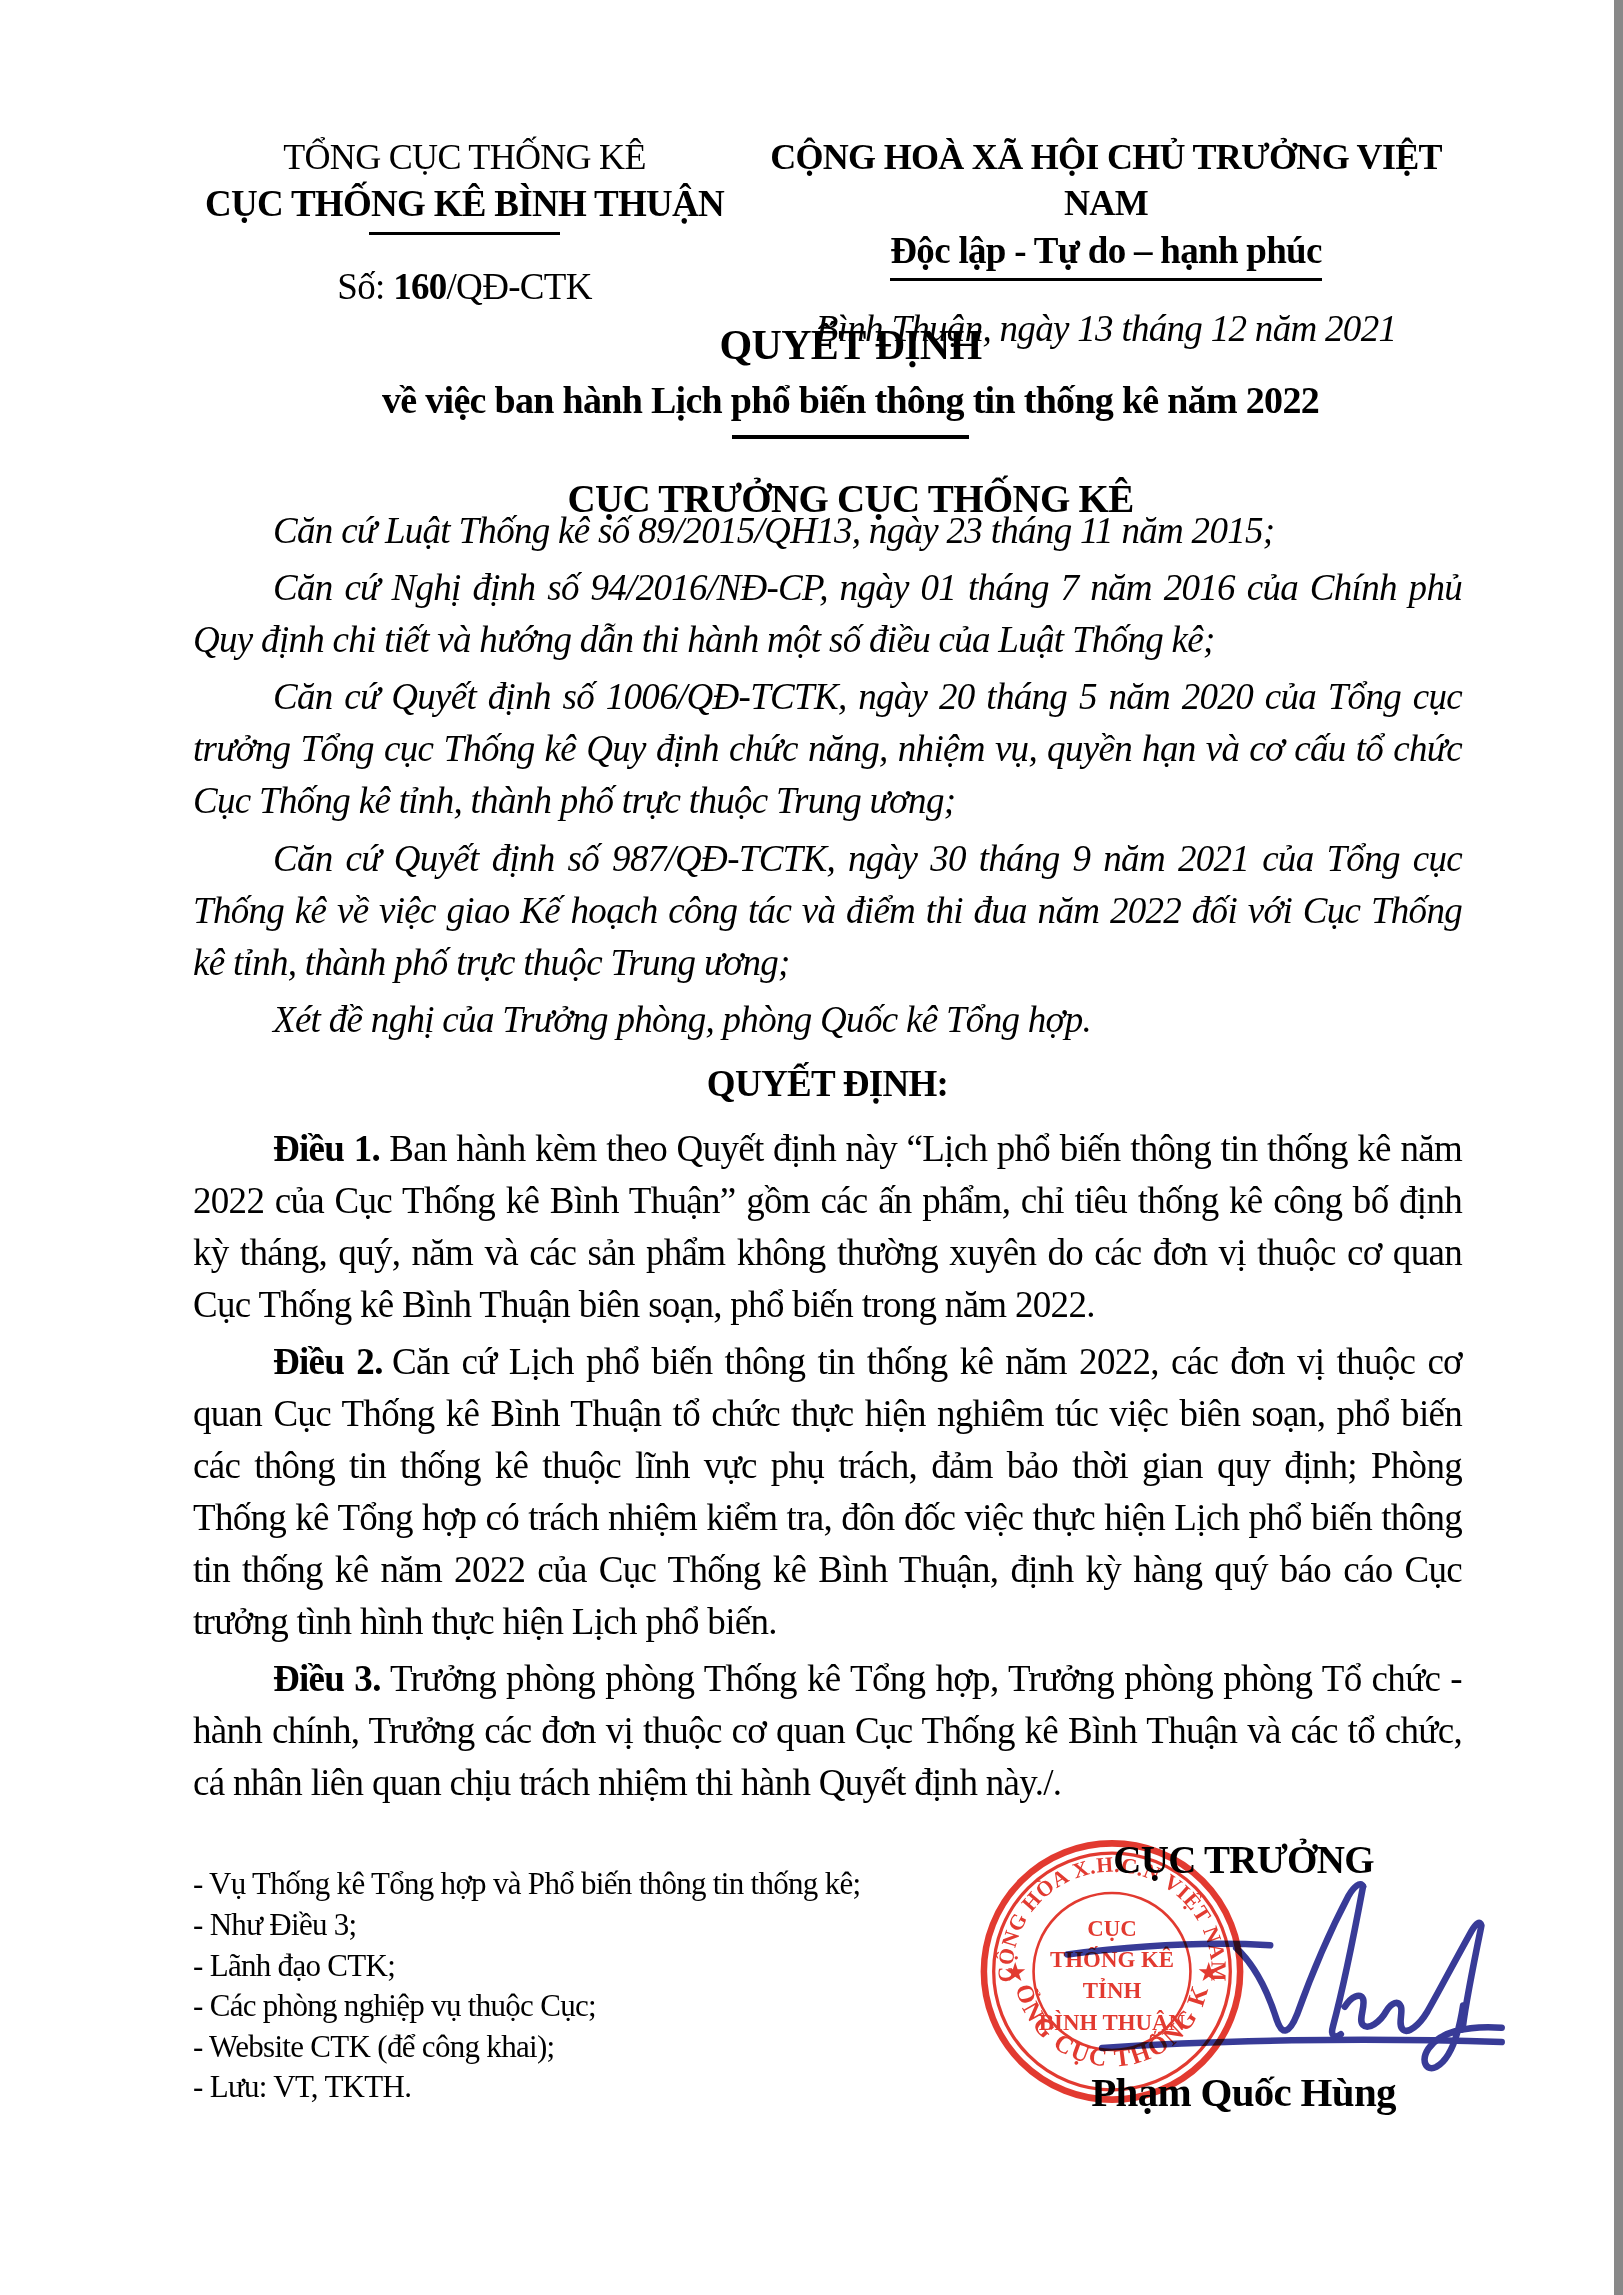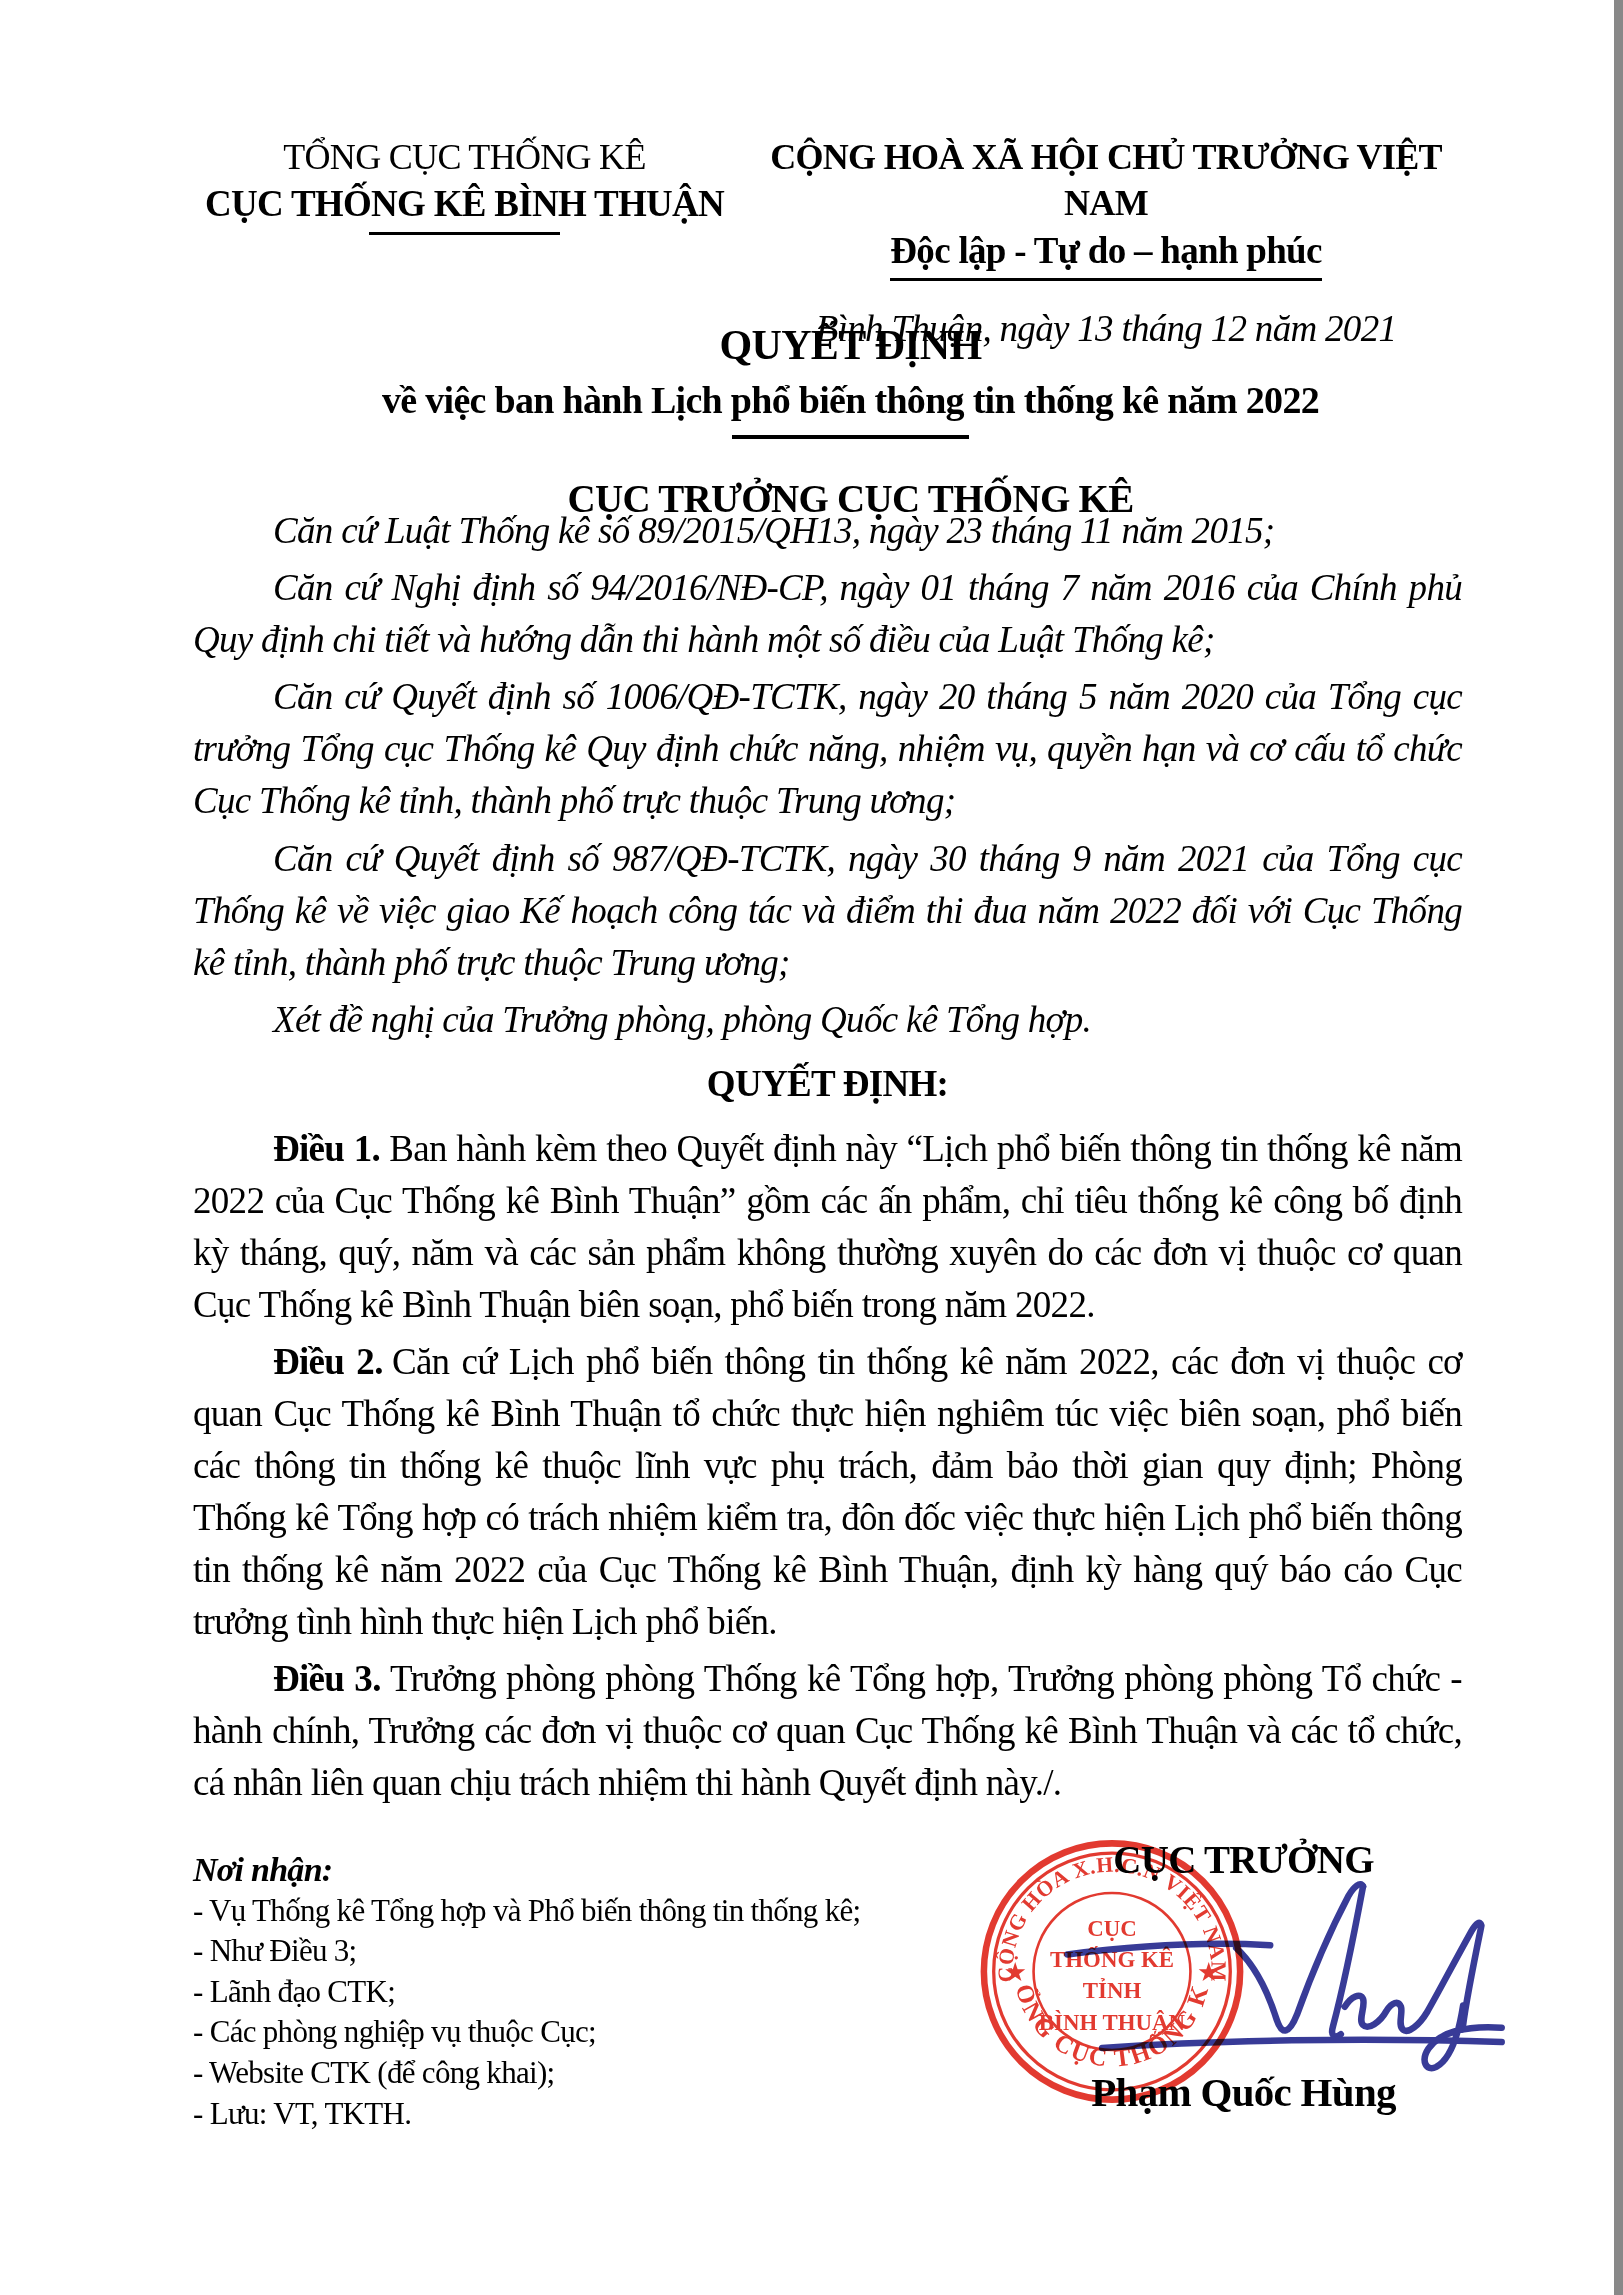--- a/index.html
+++ b/index.html
@@ -57,20 +57,21 @@
 </head>
 <body>
 
 <div class="page">
 
   <div class="header">
     <div class="hcol left">
       <div class="h-line1">TỔNG CỤC THỐNG KÊ</div>
       <div class="h-line2">CỤC THỐNG KÊ BÌNH THUẬN</div>
       <div class="agency-rule"></div>
+      <div class="so-line"><span>Số: </span><span class="bold">160</span><span>/QĐ-CTK</span></div>
     </div>
     <div class="hcol right">
       <div class="h-line1 bold">CỘNG HOÀ XÃ HỘI CHỦ TRƯỞNG VIỆT NAM</div>
       <div style="margin-top:1.3px;"><span class="motto-wrap h-line2">Độc lập - Tự do – hạnh phúc</span></div>
       <div class="date-line">Bình Thuận, ngày 13 tháng 12 năm 2021</div>
     </div>
   </div>
 
   <div class="title-block">
     <div class="doc-title">QUYẾT ĐỊNH</div>
@@ -85,21 +86,20 @@
     <p class="recital">Căn cứ Quyết định số 1006/QĐ-TCTK, ngày 20 tháng 5 năm 2020 của Tổng cục trưởng Tổng cục Thống kê Quy định chức năng, nhiệm vụ, quyền hạn và cơ cấu tổ chức Cục Thống kê tỉnh, thành phố trực thuộc Trung ương;</p>
     <p class="recital">Căn cứ Quyết định số 987/QĐ-TCTK, ngày 30 tháng 9 năm 2021 của Tổng cục Thống kê về việc giao Kế hoạch công tác và điểm thi đua năm 2022 đối với Cục Thống kê tỉnh, thành phố trực thuộc Trung ương;</p>
     <p class="recital">Xét đề nghị của Trưởng phòng, phòng Quốc kê Tổng hợp.</p>
     <p class="decision-heading">QUYẾT ĐỊNH:</p>
     <p class="article"><span class="art-label">Điều 1.</span><span>Ban hành kèm theo Quyết định này “Lịch phổ biến thông tin thống kê năm 2022 của Cục Thống kê Bình Thuận” gồm các ấn phẩm, chỉ tiêu thống kê công bố định kỳ tháng, quý, năm và các sản phẩm không thường xuyên do các đơn vị thuộc cơ quan Cục Thống kê Bình Thuận biên soạn, phổ biến trong năm 2022.</span></p>
     <p class="article"><span class="art-label">Điều 2.</span><span>Căn cứ Lịch phổ biến thông tin thống kê năm 2022, các đơn vị thuộc cơ quan Cục Thống kê Bình Thuận tổ chức thực hiện nghiêm túc việc biên soạn, phổ biến các thông tin thống kê thuộc lĩnh vực phụ trách, đảm bảo thời gian quy định; Phòng Thống kê Tổng hợp có trách nhiệm kiểm tra, đôn đốc việc thực hiện Lịch phổ biến thông tin thống kê năm 2022 của Cục Thống kê Bình Thuận, định kỳ hàng quý báo cáo Cục trưởng tình hình thực hiện Lịch phổ biến.</span></p>
     <p class="article"><span class="art-label">Điều 3.</span><span>Trưởng phòng phòng Thống kê Tổng hợp, Trưởng phòng phòng Tổ chức - hành chính, Trưởng các đơn vị thuộc cơ quan Cục Thống kê Bình Thuận và các tổ chức, cá nhân liên quan chịu trách nhiệm thi hành Quyết định này./.</span></p>
   </div>
 
   <div class="recipients">
-    <div class="recipients-heading">Nơi nhận:</div>
     <div class="recipient-item">- Vụ Thống kê Tổng hợp và Phổ biến thông tin thống kê;</div>
     <div class="recipient-item">- Như Điều 3;</div>
     <div class="recipient-item">- Lãnh đạo CTK;</div>
     <div class="recipient-item">- Các phòng nghiệp vụ thuộc Cục;</div>
     <div class="recipient-item">- Website CTK (để công khai);</div>
     <div class="recipient-item">- Lưu: VT, TKTH.</div>
   </div>
 
   <div class="sign-title">CỤC TRƯỞNG</div>
   <div class="sign-name">Phạm Quốc Hùng</div>

